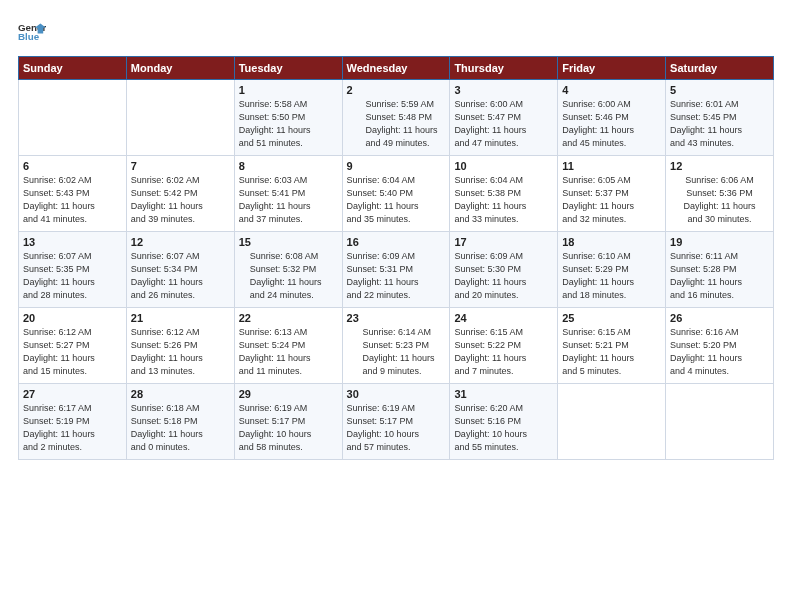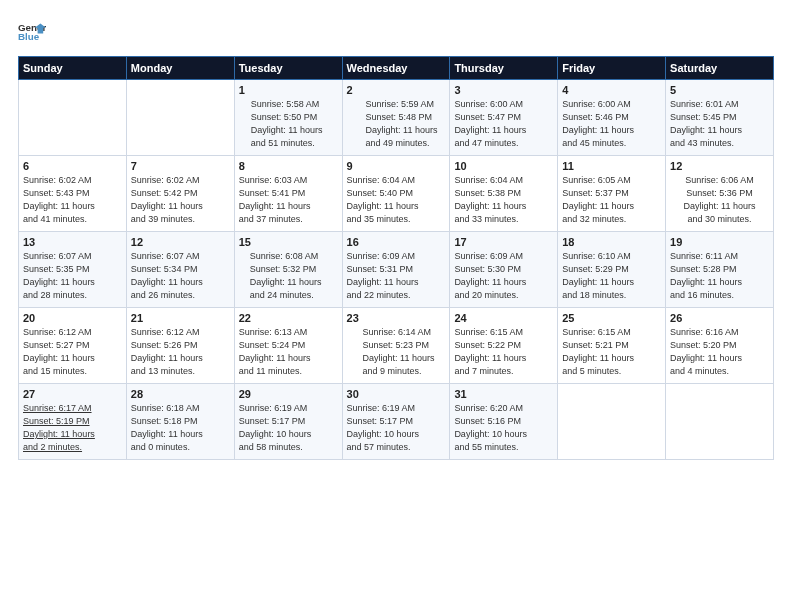--- a/index.html
+++ b/index.html
@@ -44,21 +44,21 @@
       font-size: 14px;
       color: #555;
       margin-top: 2px;
     }
     table {
       width: 100%;
       border-collapse: collapse;
       table-layout: fixed;
     }
     thead tr th {
-      background-color: #0f172a;
+      background-color: #7f1d1d;
       color: #fff;
       font-size: 11px;
       font-weight: bold;
       padding: 5px 4px;
       text-align: left;
       border: 1px solid #2e6aa8;
     }
     tbody tr {
       background: #fff;
     }
@@ -118,21 +118,21 @@
           <th>Friday</th>
           <th>Saturday</th>
         </tr>
     </thead>
     <tbody id="calendar-body">
     <tr>
           <td class="empty-cell"></td>
           <td class="empty-cell"></td>
           <td>
             <span class="day-num">1</span>
-            <div class="day-info" style="white-space: pre-line; margin-left: 12px;">Sunrise: 5:58 AM
+            <div class="day-info" style="white-space: pre-line;">Sunrise: 5:58 AM
 Sunset: 5:50 PM
 Daylight: 11 hours
 and 51 minutes.</div>
           </td>
           <td>
             <span class="day-num">2</span>
             <div class="day-info" style="white-space: pre-line; margin-left: 19px;">Sunrise: 5:59 AM
 Sunset: 5:48 PM
 Daylight: 11 hours
 and 49 minutes.</div>
@@ -308,21 +308,21 @@
             <span class="day-num">26</span>
             <div class="day-info" style="white-space: pre-line;">Sunrise: 6:16 AM
 Sunset: 5:20 PM
 Daylight: 11 hours
 and 4 minutes.</div>
           </td>
         </tr>
         <tr>
           <td>
             <span class="day-num">27</span>
-            <div class="day-info" style="white-space: pre-line; text-decoration: underline;">Sunrise: 6:17 AM
+            <div class="day-info" style="white-space: pre-line;">Sunrise: 6:17 AM
 Sunset: 5:19 PM
 Daylight: 11 hours
 and 2 minutes.</div>
           </td>
           <td>
             <span class="day-num">28</span>
             <div class="day-info" style="white-space: pre-line;">Sunrise: 6:18 AM
 Sunset: 5:18 PM
 Daylight: 11 hours
 and 0 minutes.</div>

